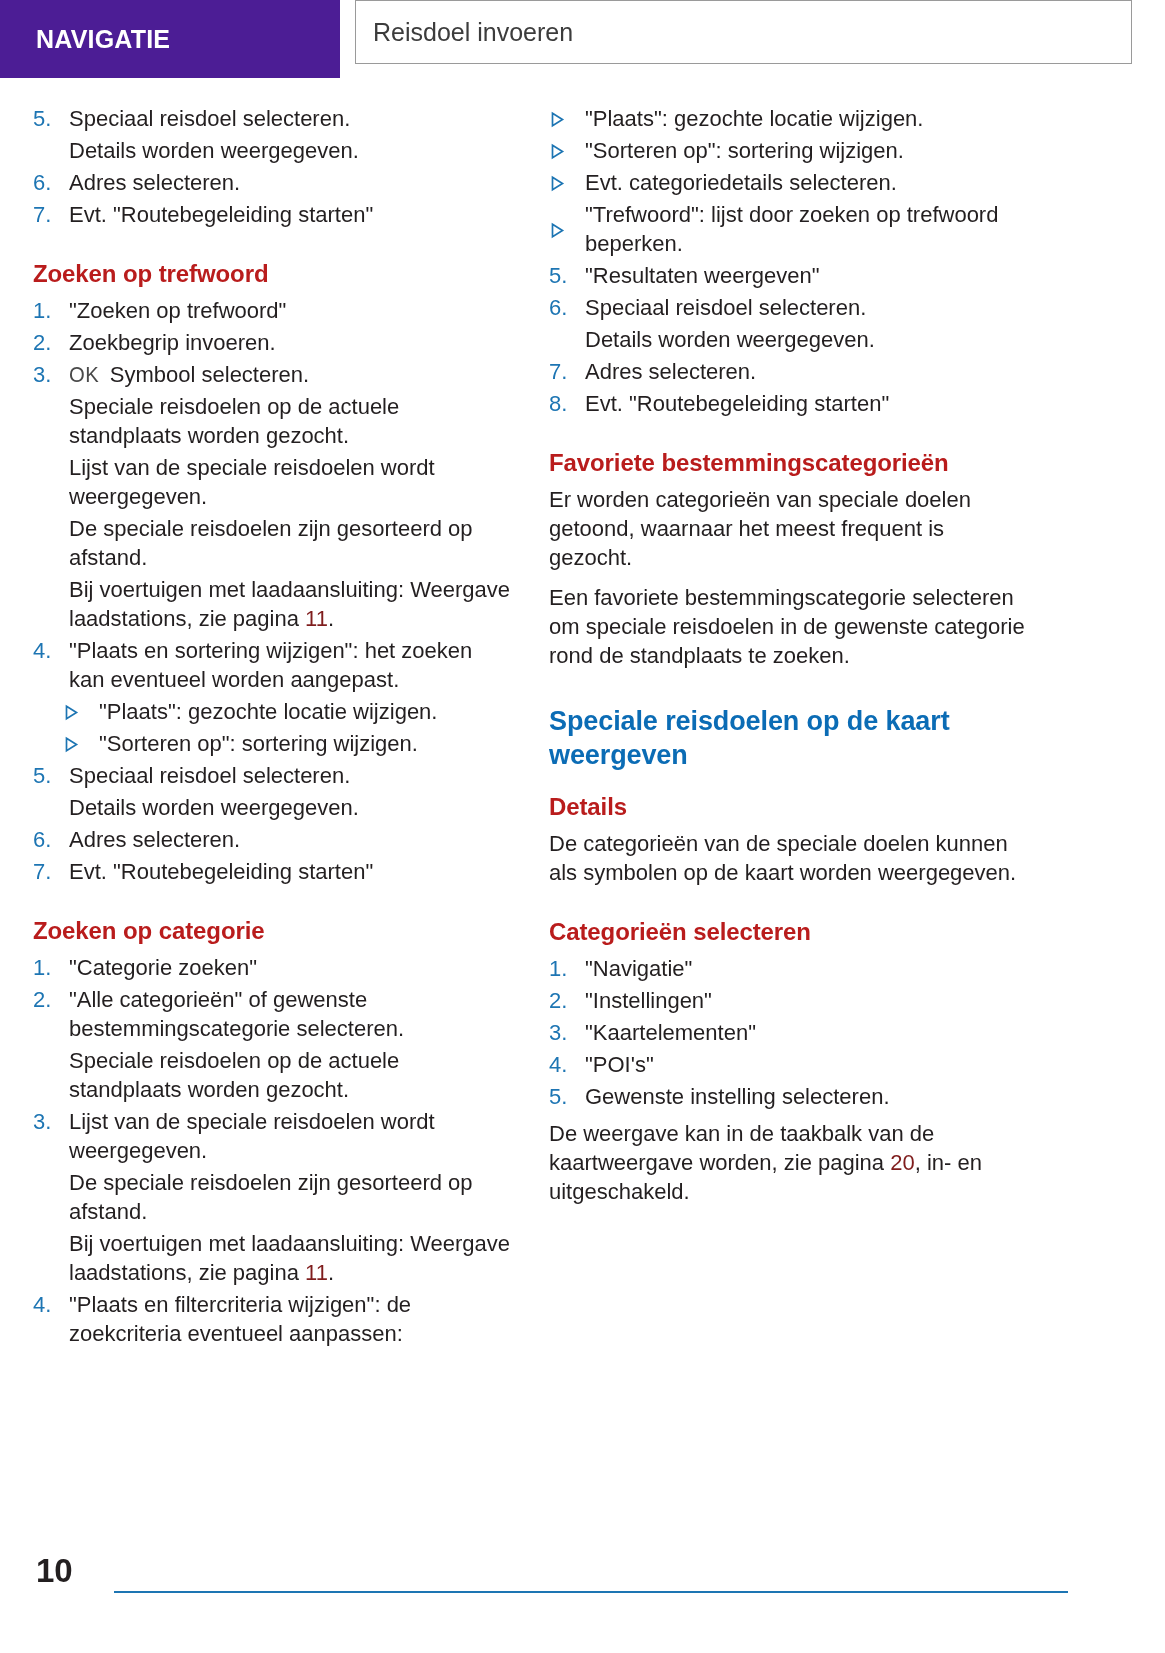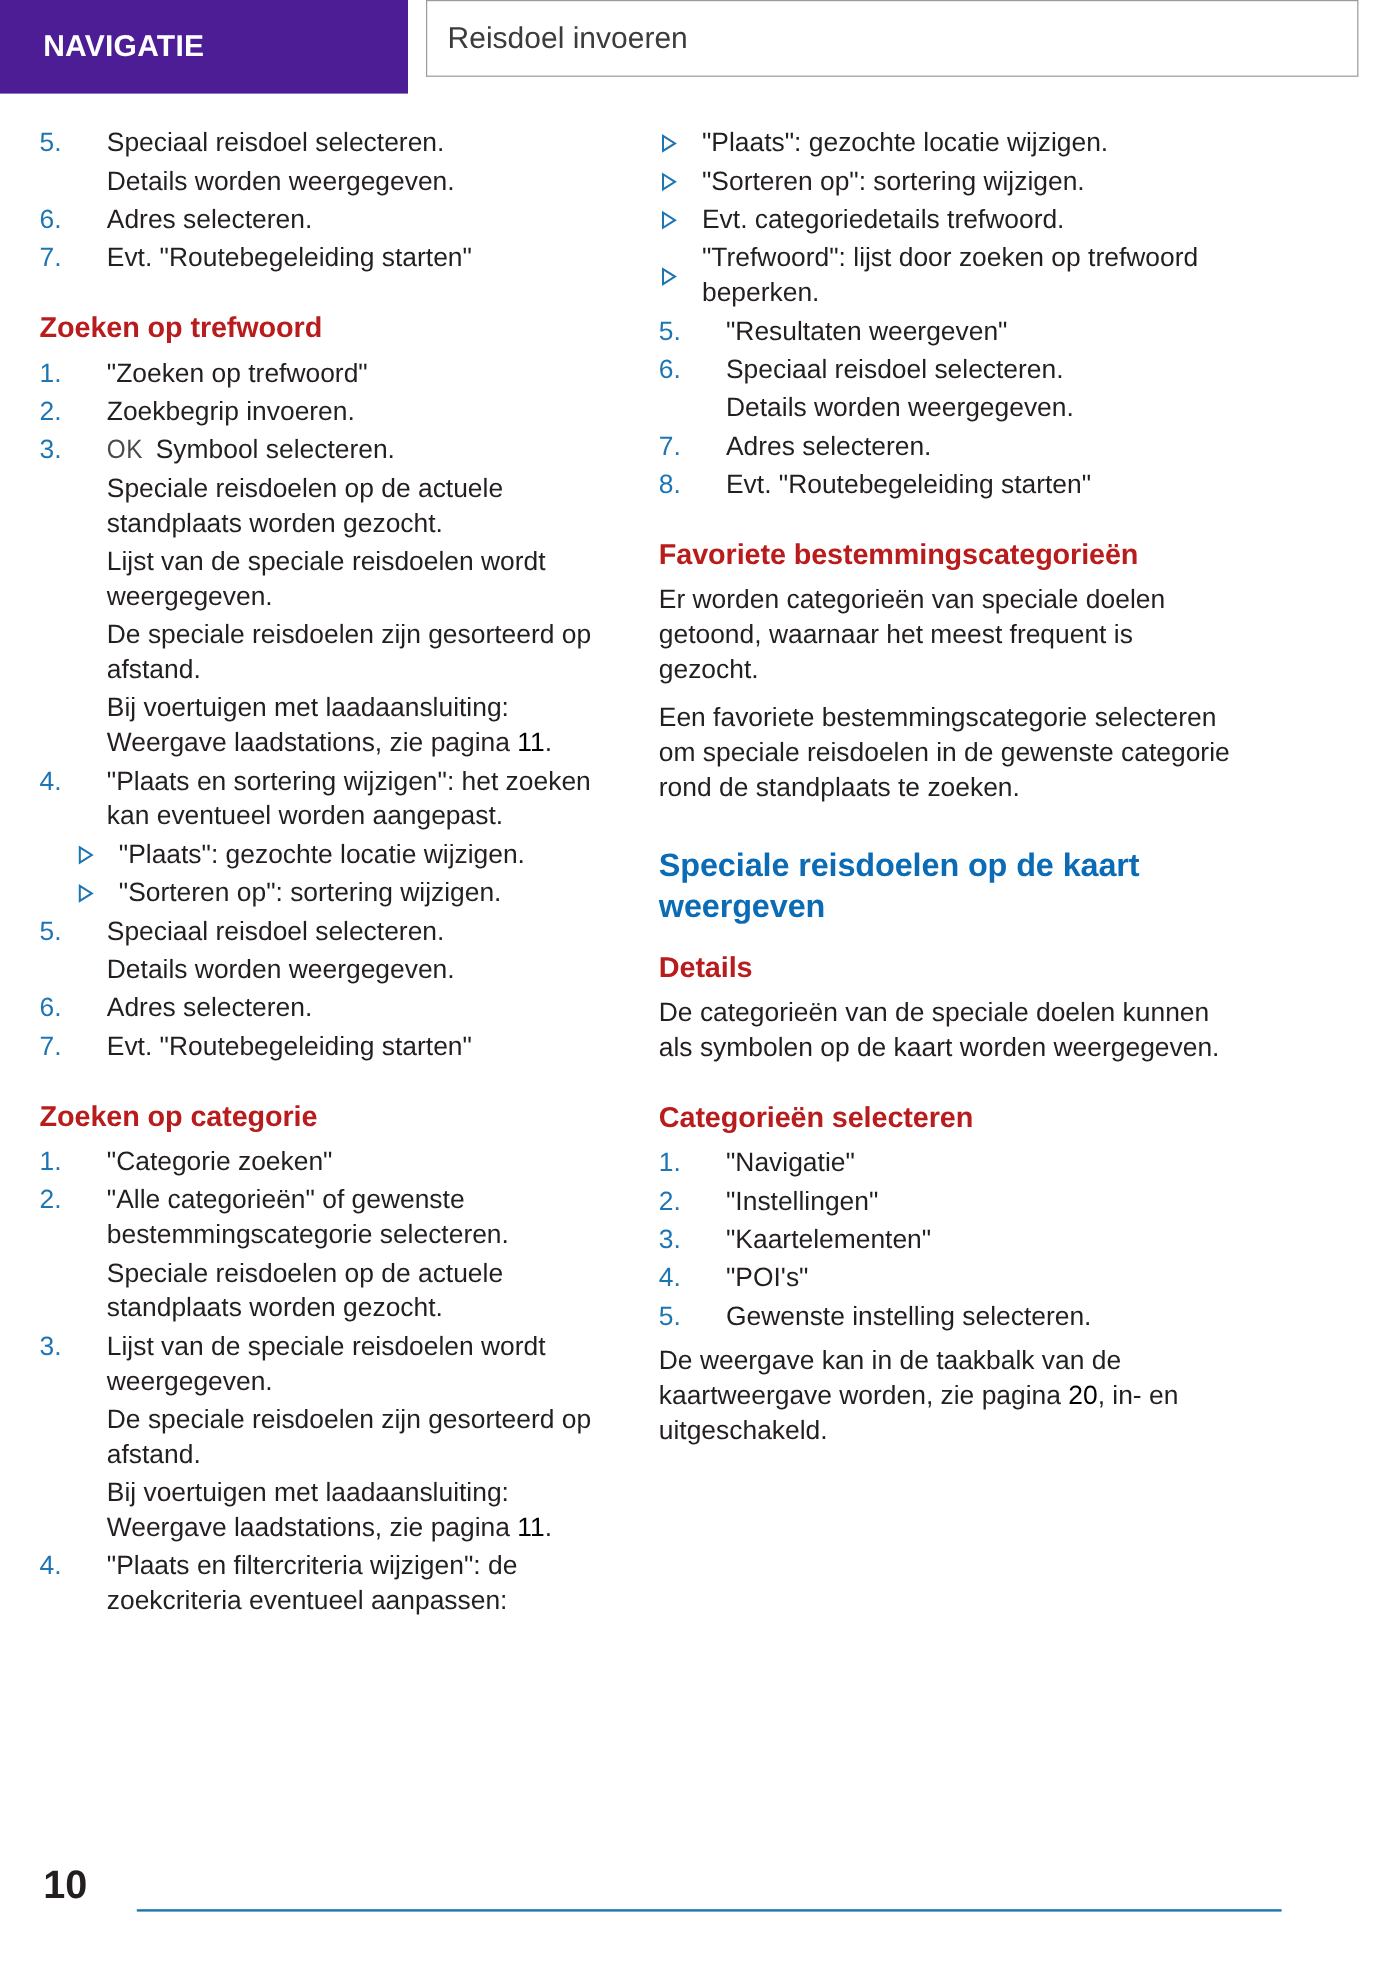--- a/index.html
+++ b/index.html
@@ -105,21 +105,21 @@
     font-size: 22px;
     line-height: 29px;
     margin: 0 0 3px 0;
   }
   .onum {
     color: #1d75b3;
     width: 36px;
     flex: 0 0 36px;
     text-align: left;
   }
-  .otext { flex: 1 1 auto; margin-left: 20px; }
+  .otext { flex: 1 1 auto; }
 
   
   .ocont {
     display: flex;
     font-size: 22px;
     line-height: 29px;
     margin: 0 0 3px 0;
   }
   .ocont .onum { visibility: hidden; }
 
@@ -136,21 +136,21 @@
     flex: 0 0 36px;
     width: 36px;
     display: flex;
     align-items: center;
     padding-top: 2px;
   }
   .tri svg { display: block; }
   .subtext { flex: 1 1 auto; }
 
   
-  .pageref { color: #000000; }
+  .pageref { color: #7f1d1d; }
   .ok-symbol {
     font-family: "Liberation Sans Narrow", "Liberation Sans", sans-serif;
     font-size: 22px;
     letter-spacing: 0.5px;
     color: #4a4a4a;
     font-weight: normal;
     display: inline-block;
     transform: scaleX(0.92);
     transform-origin: left center;
     margin-right: 8px;
@@ -339,21 +339,21 @@
             </svg>
         </span>
         <span class="subtext">"Sorteren op": sortering wijzigen.</span>
       </li>
       <li class="subitem" style="padding-left:0">
         <span class="tri">
           <svg width="17" height="17" viewBox="0 0 17 17">
               <path d="M3.5 2.2 L13.5 8.5 L3.5 14.8 Z" fill="none" stroke="#1d75b3" stroke-width="1.7"></path>
             </svg>
         </span>
-        <span class="subtext">Evt. categoriedetails trefwoord.</span>
+        <span class="subtext">Evt. categoriedetails selecteren.</span>
       </li>
       <li class="subitem" style="padding-left:0">
         <span class="tri">
           <svg width="17" height="17" viewBox="0 0 17 17">
               <path d="M3.5 2.2 L13.5 8.5 L3.5 14.8 Z" fill="none" stroke="#1d75b3" stroke-width="1.7"></path>
             </svg>
         </span>
         <span class="subtext">"Trefwoord": lijst door zoeken op trefwoord beperken.</span>
       </li>
     </ul>

